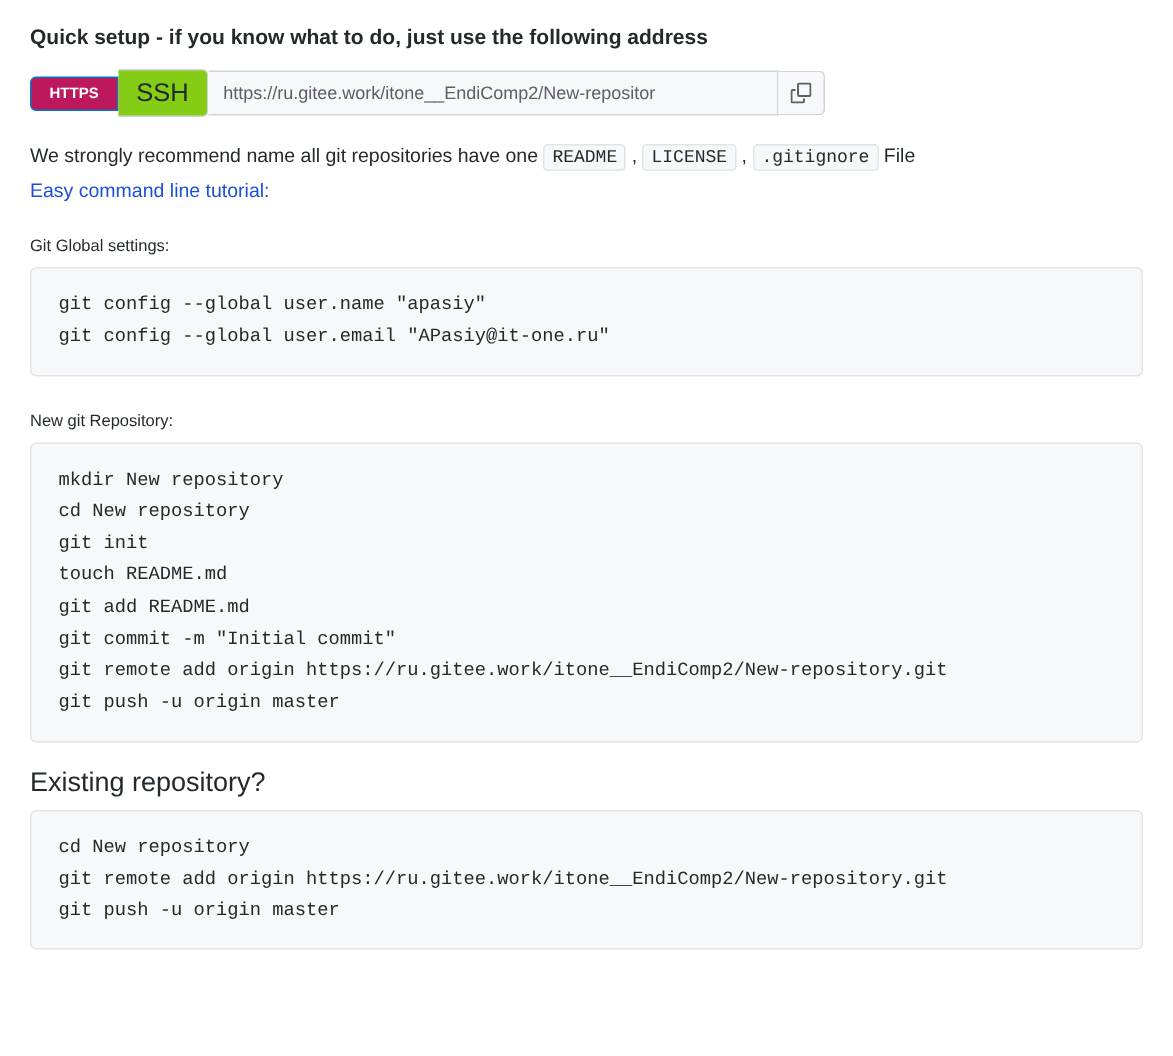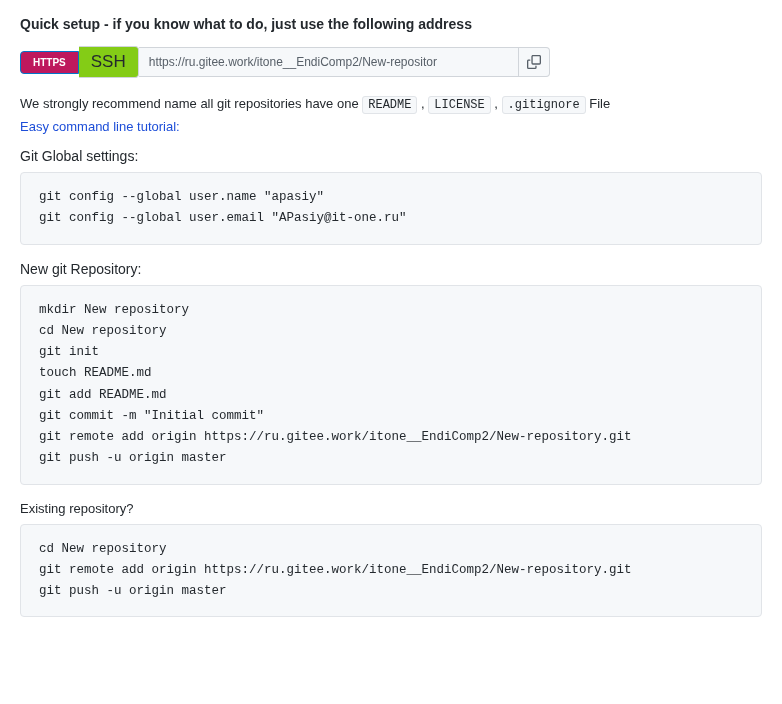--- a/index.html
+++ b/index.html
@@ -101,41 +101,41 @@
       padding: 1px 5px;
     }
 
     .easy-command {
       font-size: 13px;
       color: #1d4ed8;
       margin-bottom: 8px;
     }
 
     .section-label {
-      font-size: 14px;
+      font-size: 11px;
       color: #24292e;
       margin-bottom: 8px;
-      margin-top: 14px;
+      margin-top: 24px;
     }
 
     .code-block {
       background: #f6f8fa;
       border: 1px solid #e1e4e8;
       border-radius: 4px;
       padding: 14px 18px;
       font-family: "SFMono-Regular", Consolas, "Liberation Mono", Menlo, monospace;
       font-size: 12.5px;
       color: #24292e;
       line-height: 1.7;
       margin-bottom: 16px;
       white-space: pre;
     }
 
     .existing-label {
-      font-size: 13px;
+      font-size: 18px;
       color: #24292e;
       margin-bottom: 8px;
       margin-top: 4px;
     }
   </style>
 </head>
 <body>
 
 <div class="page-title">Quick setup - if you know what to do, just use the following address</div>
 

